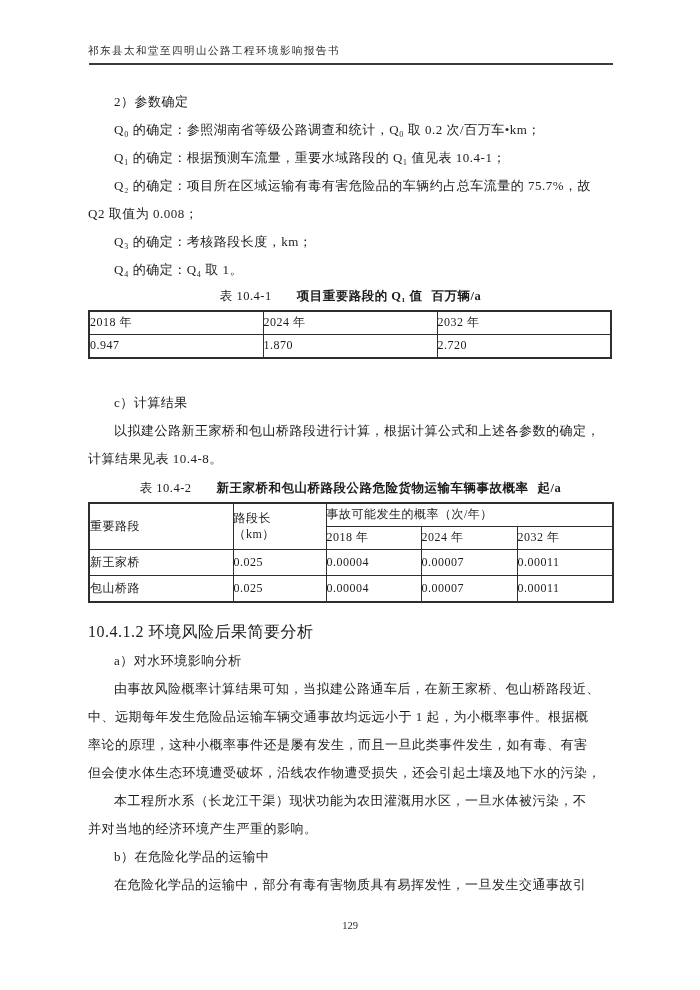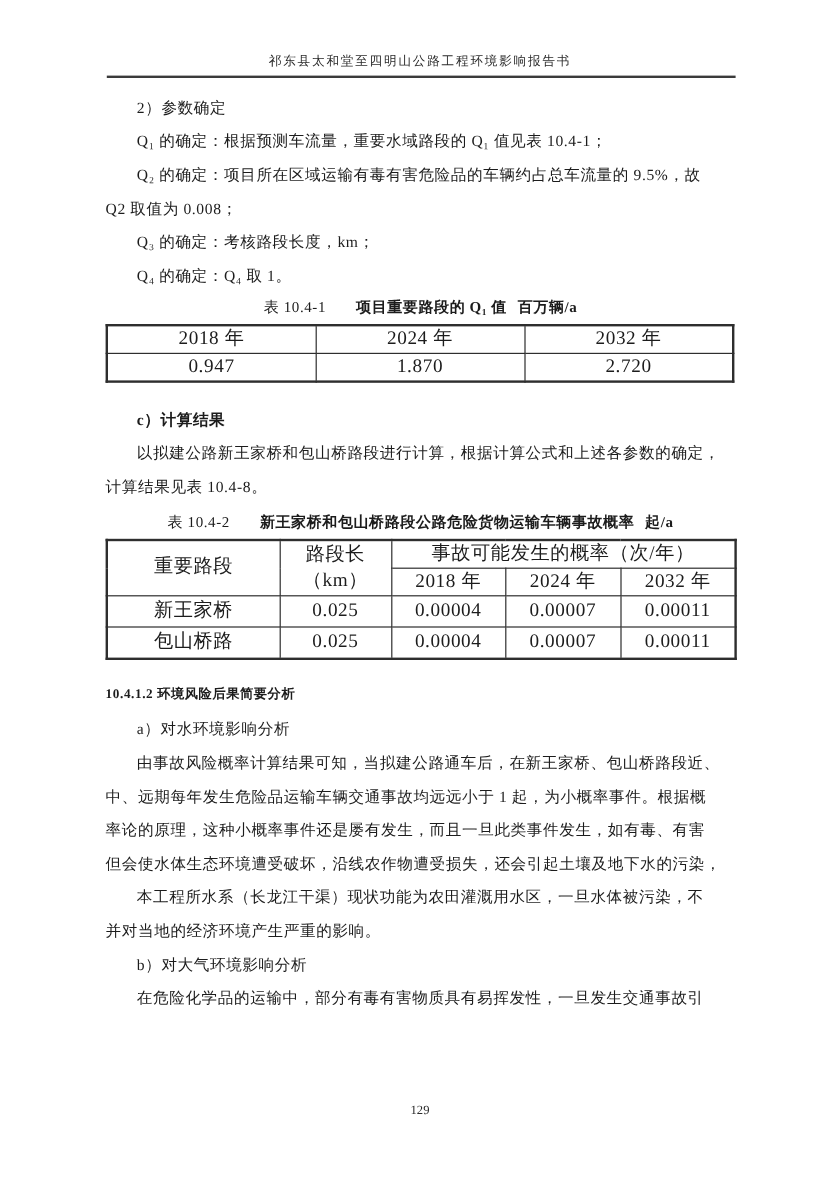--- a/index.html
+++ b/index.html
@@ -6,65 +6,66 @@
   .page{
     position:relative;
     width:700px;height:990px;
     background:#ffffff;
     overflow:hidden;
     font-family:"Liberation Serif","DejaVu Serif",serif;
     color:#1c1c1c;
   }
   .header-title{
     position:absolute;top:44px;left:88px;width:524px;
-    text-align:center;font-size:10.5px;letter-spacing:1.5px;color:#2b2b2b;
+    text-align:left;font-size:10.5px;letter-spacing:1.5px;color:#2b2b2b;
     white-space:nowrap;
   }
   .header-rule{
     position:absolute;top:63px;left:89px;width:524px;height:2px;background:#3b3b3b;
   }
   .content{
-    position:absolute;top:76px;left:88px;width:525px;
+    position:absolute;top:88px;left:88px;width:525px;
     font-size:13px;letter-spacing:0.5px;
   }
   .line{line-height:28px;height:28px;white-space:nowrap;}
   .indent{text-indent:26px;}
-  .sec-heading{line-height:30px;height:30px;font-weight:bold;font-size:11px;margin-top:14px;white-space:nowrap;}
+  .sec-heading{line-height:30px;height:30px;font-weight:normal;font-size:16px;margin-top:14px;white-space:nowrap;}
   .caption{text-align:center;line-height:22px;height:22px;font-size:12.5px;margin-top:1px;white-space:nowrap;}
   .caption .cap-label{margin-right:25px;}
   .caption .cap-title{font-weight:bold;}
   .caption .cap-unit{font-weight:bold;margin-left:9px;}
   table{border-collapse:collapse;table-layout:fixed;width:524px;border:2px solid #2e2e2e;}
-  td{border:1px solid #2e2e2e;text-align:center;vertical-align:middle;
-     font-size:16px;letter-spacing:0.5px;padding:0;line-height:1.3;}
+  td{border:1px solid #2e2e2e;vertical-align:middle;
+     font-size:12px;letter-spacing:0.5px;padding:0;line-height:1.3;}
   .t1{margin-top:3px;}
   .t1 td{height:22px;}
   .t2{margin-top:3px;}
   .t2 tr.hdr td{height:22px;}
   .t2 tr.data td{height:25px;}
-  .c-heading-gap{margin-top:17px;font-weight:bold;}
+  .c-heading-gap{margin-top:30px;}
   .caption2{margin-top:4px;}
   .footer-page{
     position:absolute;top:920px;left:0;width:700px;
     text-align:center;font-size:10.5px;color:#2b2b2b;
   }
 </style>
 </head>
 <body>
 
 <div class="page">
 
   <div class="header-title">祁东县太和堂至四明山公路工程环境影响报告书</div>
   <div class="header-rule"></div>
 
   <div class="content">
 
     <div class="line indent">2）参数确定</div>
+    <div class="line indent">Q₀ 的确定：参照湖南省等级公路调查和统计，Q₀ 取 0.2 次/百万车•km；</div>
     <div class="line indent">Q₁ 的确定：根据预测车流量，重要水域路段的 Q₁ 值见表 10.4-1；</div>
-    <div class="line indent">Q₂ 的确定：项目所在区域运输有毒有害危险品的车辆约占总车流量的 9.5%，故</div>
+    <div class="line indent">Q₂ 的确定：项目所在区域运输有毒有害危险品的车辆约占总车流量的 75.7%，故</div>
     <div class="line">Q2 取值为 0.008；</div>
     <div class="line indent">Q₃ 的确定：考核路段长度，km；</div>
     <div class="line indent">Q₄ 的确定：Q₄ 取 1。</div>
 
     <div class="caption">
       <span class="cap-label">表 10.4-1</span><span class="cap-title">项目重要路段的 Q₁ 值</span><span class="cap-unit">百万辆/a</span>
     </div>
     <table class="t1">
       <tbody>
         <tr>
@@ -130,20 +131,20 @@
     <div class="line indent">a）对水环境影响分析</div>
 
     <div class="line indent">由事故风险概率计算结果可知，当拟建公路通车后，在新王家桥、包山桥路段近、</div>
     <div class="line">中、远期每年发生危险品运输车辆交通事故均远远小于 1 起，为小概率事件。根据概</div>
     <div class="line">率论的原理，这种小概率事件还是屡有发生，而且一旦此类事件发生，如有毒、有害</div>
 
     <div class="line">但会使水体生态环境遭受破坏，沿线农作物遭受损失，还会引起土壤及地下水的污染，</div>
     <div class="line indent">本工程所水系（长龙江干渠）现状功能为农田灌溉用水区，一旦水体被污染，不</div>
     <div class="line">并对当地的经济环境产生严重的影响。</div>
 
-    <div class="line indent">b）对大气环境影响分析</div>
+    <div class="line indent">b）在危险化学品的运输中</div>
     <div class="line indent">在危险化学品的运输中，部分有毒有害物质具有易挥发性，一旦发生交通事故引</div>
 
   </div>
 
   <div class="footer-page">129</div>
 
 </div>
 
 </body></html>

